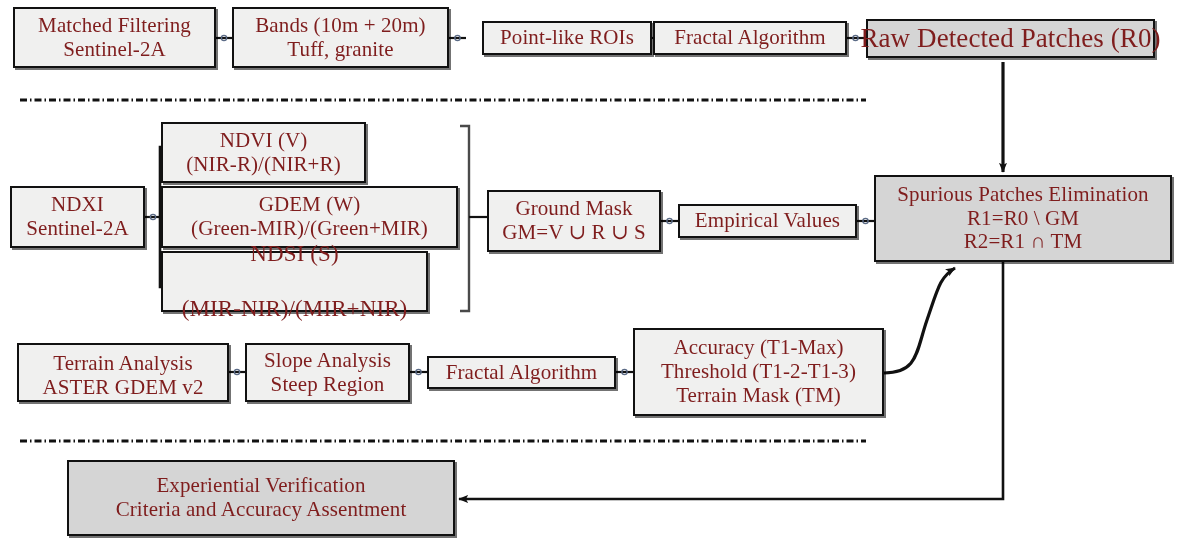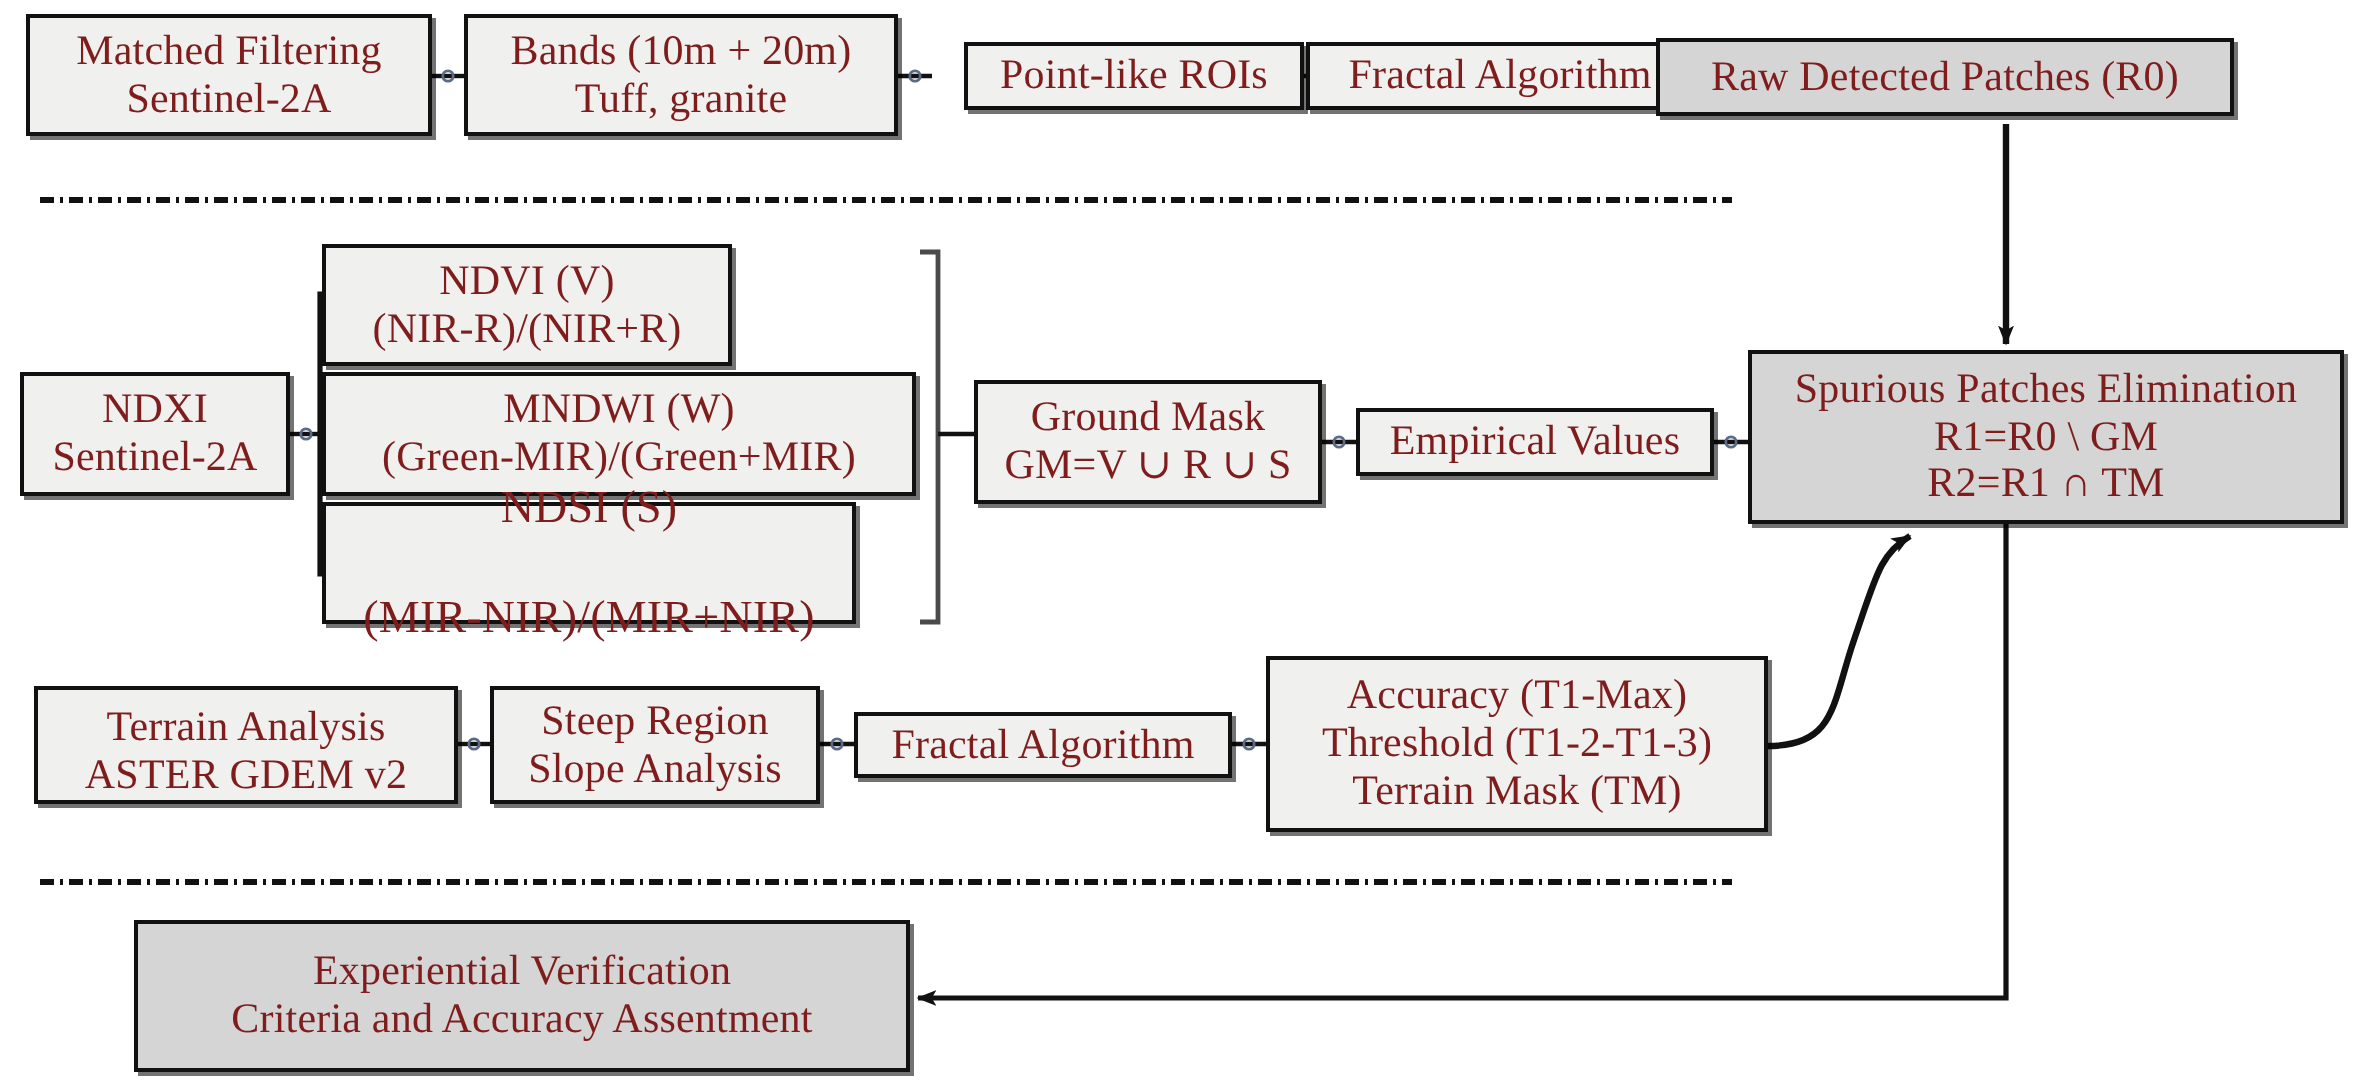--- a/index.html
+++ b/index.html
@@ -96,36 +96,36 @@
   </div>
 
   <div class="box" style="left:466px;top:21px;width:170px;height:34px;font-size:21px;margin-left:16px;">
     <span class="ln">Point-like ROIs</span>
   </div>
 
   <div class="box" style="left:653px;top:21px;width:194px;height:34px;font-size:21px;">
     <span class="ln">Fractal Algorithm</span>
   </div>
 
-  <div class="box gray" style="left:828px;top:19px;width:289px;height:39px;font-size:21px;text-align:right;">
+  <div class="box gray" style="left:866px;top:19px;width:289px;height:39px;font-size:27px;text-align:right;">
     <span class="ln">Raw Detected Patches (R0)</span>
   </div>
 
   <div class="box" style="left:10px;top:186px;width:135px;height:62px;font-size:21px;">
     <span class="ln">NDXI</span>
     <span class="ln">Sentinel-2A</span>
   </div>
 
   <div class="box" style="left:161px;top:122px;width:205px;height:61px;font-size:21px;">
     <span class="ln">NDVI (V)</span>
     <span class="ln">(NIR-R)/(NIR+R)</span>
   </div>
 
   <div class="box" style="left:161px;top:186px;width:297px;height:62px;font-size:21px;">
-    <span class="ln">MNDWI (W)</span>
+    <span class="ln">GDEM (W)</span>
     <span class="ln">(Green-MIR)/(Green+MIR)</span>
   </div>
 
   <div class="box" style="left:161px;top:251px;width:267px;height:61px;font-size:23px;gap:28px;">
     <span class="ln">NDSI (S)</span>
     <span class="ln">(MIR-NIR)/(MIR+NIR)</span>
   </div>
 
   <div class="box" style="left:487px;top:190px;width:174px;height:62px;font-size:21px;">
     <span class="ln">Ground Mask</span>
@@ -141,22 +141,22 @@
     <span class="ln">R1=R0 \ GM</span>
     <span class="ln">R2=R1 ∩ TM</span>
   </div>
 
   <div class="box" style="left:17px;top:343px;width:212px;height:59px;font-size:21px;justify-content:flex-end;">
     <span class="ln">Terrain Analysis</span>
     <span class="ln">ASTER GDEM v2</span>
   </div>
 
   <div class="box" style="left:245px;top:343px;width:165px;height:59px;font-size:21px;">
+    <span class="ln">Slope Analysis</span>
     <span class="ln">Steep Region</span>
-    <span class="ln">Slope Analysis</span>
   </div>
 
   <div class="box" style="left:427px;top:356px;width:189px;height:33px;font-size:21px;">
     <span class="ln">Fractal Algorithm</span>
   </div>
 
   <div class="box" style="left:633px;top:328px;width:251px;height:88px;font-size:21px;">
     <span class="ln">Accuracy (T1-Max)</span>
     <span class="ln">Threshold (T1-2-T1-3)</span>
     <span class="ln">Terrain Mask (TM)</span>

